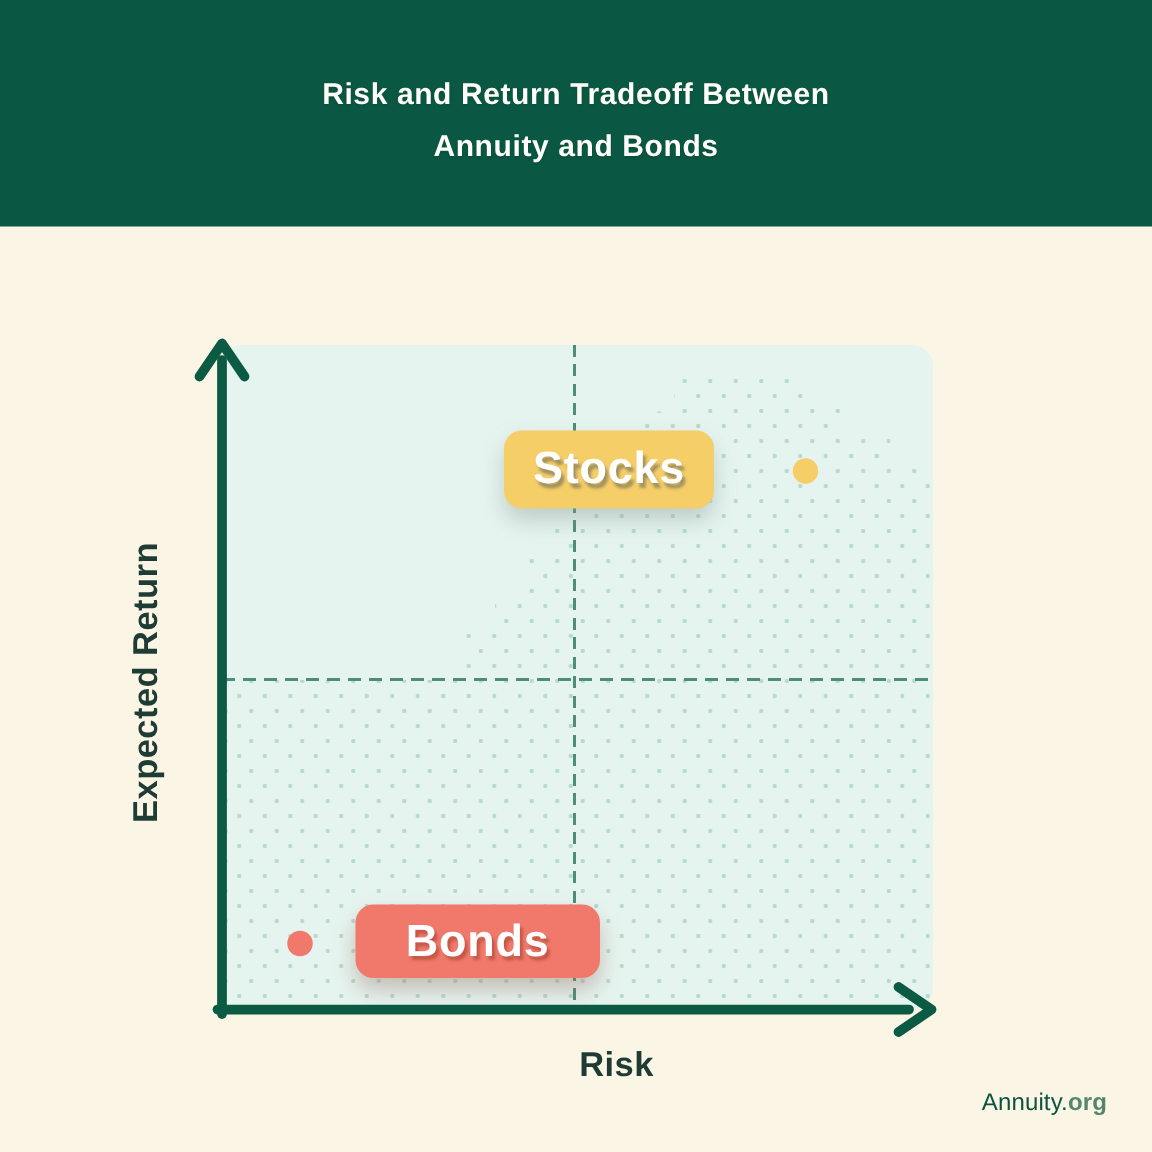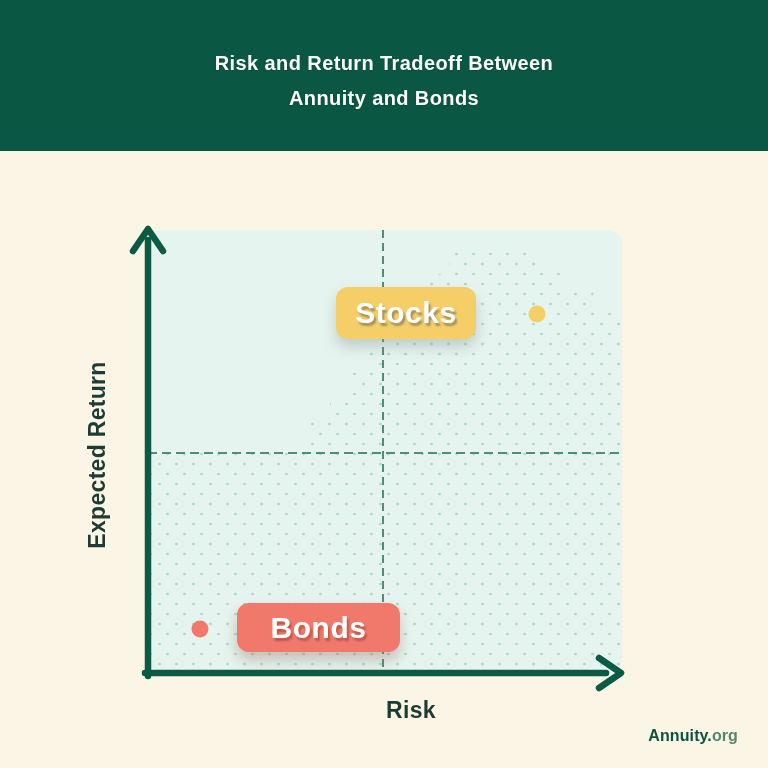--- a/index.html
+++ b/index.html
@@ -119,21 +119,21 @@
     letter-spacing: 0.3px;
     margin-left: 28px;
   }
 
   
   .logo {
     position: absolute; right: 30px; top: 727px;
     font-size: 16px; letter-spacing: 0.1px;
     white-space: nowrap;
   }
-  .logo .logo-bold { font-weight: 700; color: var(--logo_dark, #0B5340); margin-top: 32px; }
+  .logo .logo-bold { font-weight: 400; color: var(--logo_dark, #0B5340); margin-top: 32px; }
   .logo .logo-light { font-weight: 700; color: var(--logo_light, #55856F); }
 </style>
 </head>
 <body>
 
 <div class="canvas">
 
   <div class="header">
     <div class="title-line">Risk and Return Tradeoff Between</div>
     <div class="title-line">Annuity and Bonds</div>

